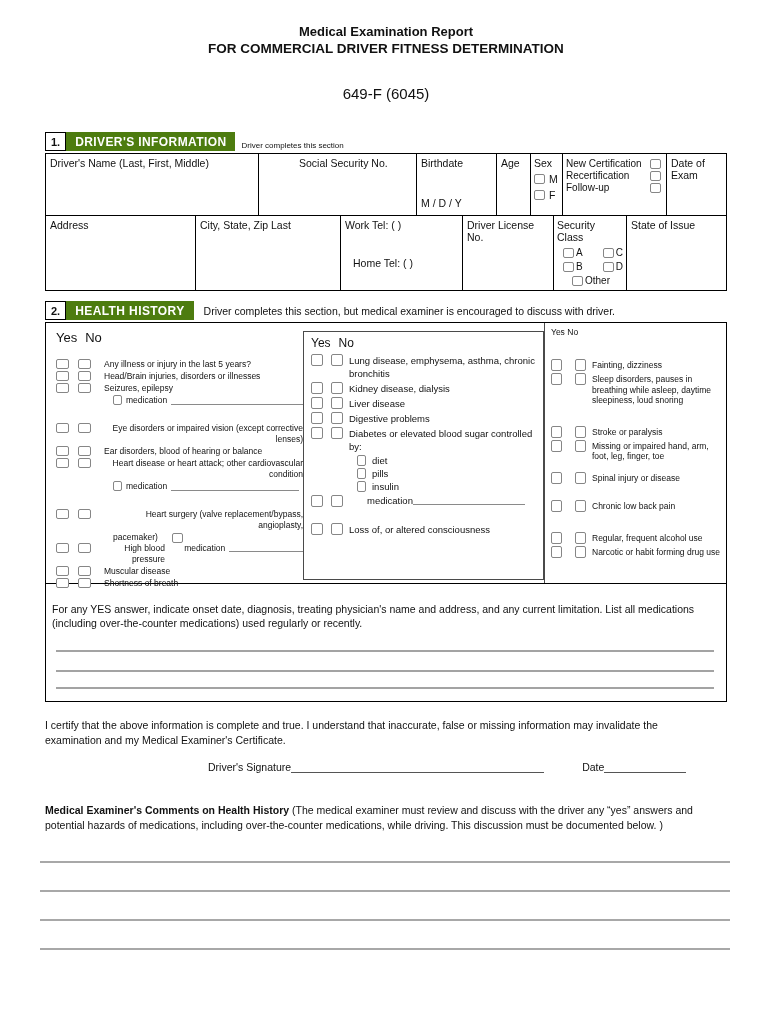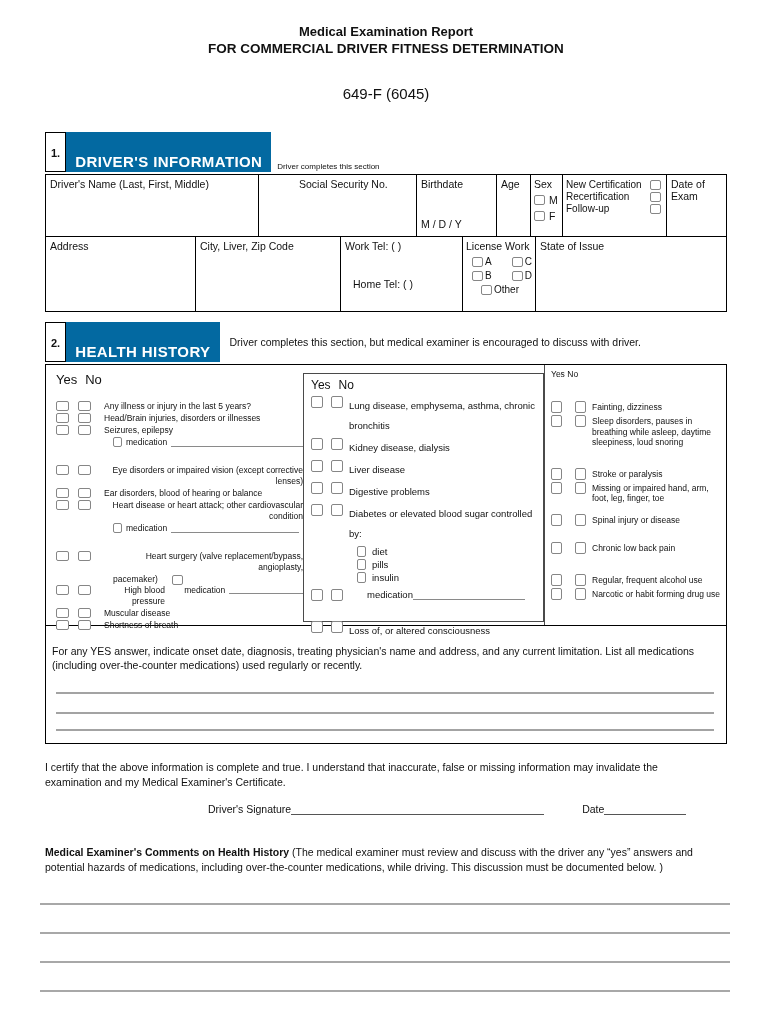--- a/index.html
+++ b/index.html
@@ -18,22 +18,22 @@
   .form-num { text-align:center; font-size:15px; margin-top:29px; }
 
   
   .sec-header { display:flex; align-items:stretch; margin-top:30px; }
   .sec-header2 { margin-top:10px; }
   .sec-num {
     border:1.5px solid #000; background:#fff; font-weight:bold; font-size:11px;
     padding:2px 5px 1px 5px; display:flex; align-items:center;
   }
   .sec-black {
-    background:#0369a1; color:#fff; font-weight:bold; font-size:15px;
-    padding:21px 9px 2px 9px; letter-spacing:.4px; display:flex; align-items:center;
+    background:#4d7c0f; color:#fff; font-weight:bold; font-size:12px;
+    padding:3px 9px 2px 9px; letter-spacing:.4px; display:flex; align-items:center;
   }
   .sec-note { align-self:flex-end; margin-left:6px; font-size:8px; padding-bottom:1px; }
   .sec-note2 { font-size:10.5px; align-self:center; margin-left:10px; padding-bottom:0; }
 
   
   .tbl { border:1.5px solid #000; margin-top:2px; }
   .trow { display:flex; }
   .trow.r1 { height:62px; border-bottom:1.5px solid #000; }
   .trow.r2 { height:74px; }
   .tcell { border-right:1.5px solid #000; padding:3px 4px; font-size:10.5px; position:relative; }
@@ -87,21 +87,21 @@
   .gap17 { height:17px; }
   .gap14 { height:14px; }
   .wline { display:inline-block; border-bottom:1px solid #8a8a8a; height:9px; }
   .w135 { width:135px; }
   .w128 { width:128px; }
   .w92  { width:92px; }
   .w112 { width:112px; }
   .hh-col2 .hrow { margin-bottom:2px; }
   .hh-col2 .pair { gap:8px; margin-right:6px; }
   .hh-col2 .cb { width:12px; height:12px; }
-  .hh-col2 .hl { font-size:9.5px; line-height:20px; }
+  .hh-col2 .hl { font-size:9.5px; line-height:13px; }
   .hh-col2 .optrow { padding-left:46px; display:flex; align-items:center; gap:6px; margin-bottom:2px; }
   .hh-col2 .optrow .cb { width:9px; height:11px; }
   .hh-col2 .optlbl { font-size:9.5px; }
   .hh-col2 .medrow2 { display:flex; align-items:center; }
   .hh-col2 .medindent { padding-left:18px; font-size:9.5px; }
   .hh-col3 .hrow { margin-bottom:2px; }
   .hh-col3 .pair { gap:13px; margin-right:6px; }
   .hh-col3 .cb { width:11px; height:12px; }
   .hh-col3 .hl { font-size:8.5px; line-height:10.5px; padding-top:1px; }
   .hh-col3 .yn3 { margin-bottom:22px; }
@@ -191,28 +191,31 @@
       </div>
       <div class="tcell">
         <span>Date of Exam</span>
       </div>
     </div>
     <div class="trow r2">
       <div class="tcell c-addr">
         <span>Address</span>
       </div>
       <div class="tcell c-city">
-        <span>City, Liver, Zip Code</span>
+        <span>City, State, Zip Last</span>
       </div>
       <div class="tcell c-tel">
         <div>Work Tel: (  )</div>
         <div class="tel2">Home Tel: (  )</div>
       </div>
+      <div class="tcell c-lic">
+        <span>Driver License No.</span>
+      </div>
       <div class="tcell c-class">
-        <span>License Work</span>
+        <span>Security Class</span>
         <div class="class-grid">
           <div class="class-row">
             <span class="class-opt">
                 <span class="cb"></span>
                 <span>A</span>
               </span>
             <span class="class-opt">
                 <span class="cb"></span>
                 <span>C</span>
               </span>

